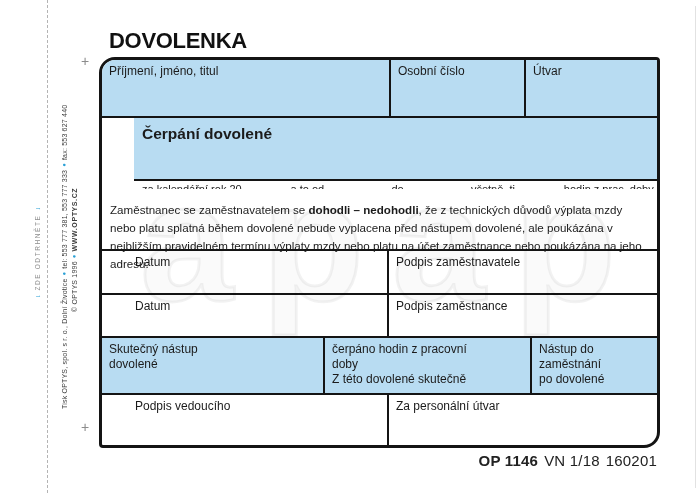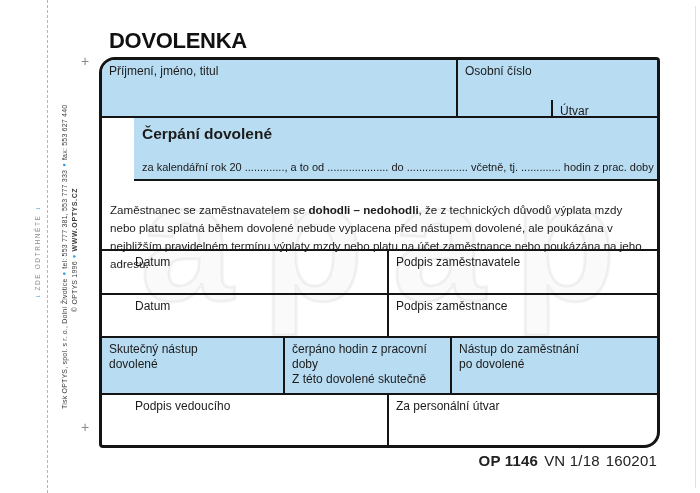--- a/index.html
+++ b/index.html
@@ -47,28 +47,28 @@
     color:rgba(0,0,0,0.018);-webkit-text-stroke:3px rgba(0,0,0,0.05);
   }
   
   .form{
     position:absolute;left:99px;top:57px;width:561px;height:391px;
     box-sizing:border-box;border:3px solid #141414;
     border-radius:16px 4px 16px 4px;background:#fff;
     display:flex;flex-direction:column;overflow:hidden;z-index:10;
   }
   .row{display:flex;box-sizing:border-box;}
-  .blue{background:#b8dcf2;}
+  .blue{background:#b8dcf2;gap:40px;}
   .bb{border-bottom:2px solid #141414;}
   .bl{border-left:2px solid #141414;}
   .cell{box-sizing:border-box;padding:4px 7px;font-size:12px;line-height:1.25;}
   .row1{height:58px;}
   .row1 .c1{flex:1;}
   .row1 .c2{width:95px;}
-  .row1 .c3{width:106px;margin-top:40px;}
+  .row1 .c3{width:133px;}
   .row2{height:63px;flex-direction:column;justify-content:space-between;padding:0;margin-left:32px;}
   .row2 .heading{font-size:15.5px;font-weight:bold;padding:7px 8px 0 8px;}
   .row2 .period{font-size:11px;padding:0 8px 6px 8px;white-space:nowrap;overflow:hidden;}
   .row3{height:70px;display:block;padding:20px 8px;font-size:11.6px;line-height:1.55;}
   .row4,.row5{height:44px;}
   .row5{height:43px;}
   .split-l{width:285px;padding-left:33px;}
   .split-r{flex:1;}
   .row6{height:57px;}
   .row6 .c1{width:181px;}

